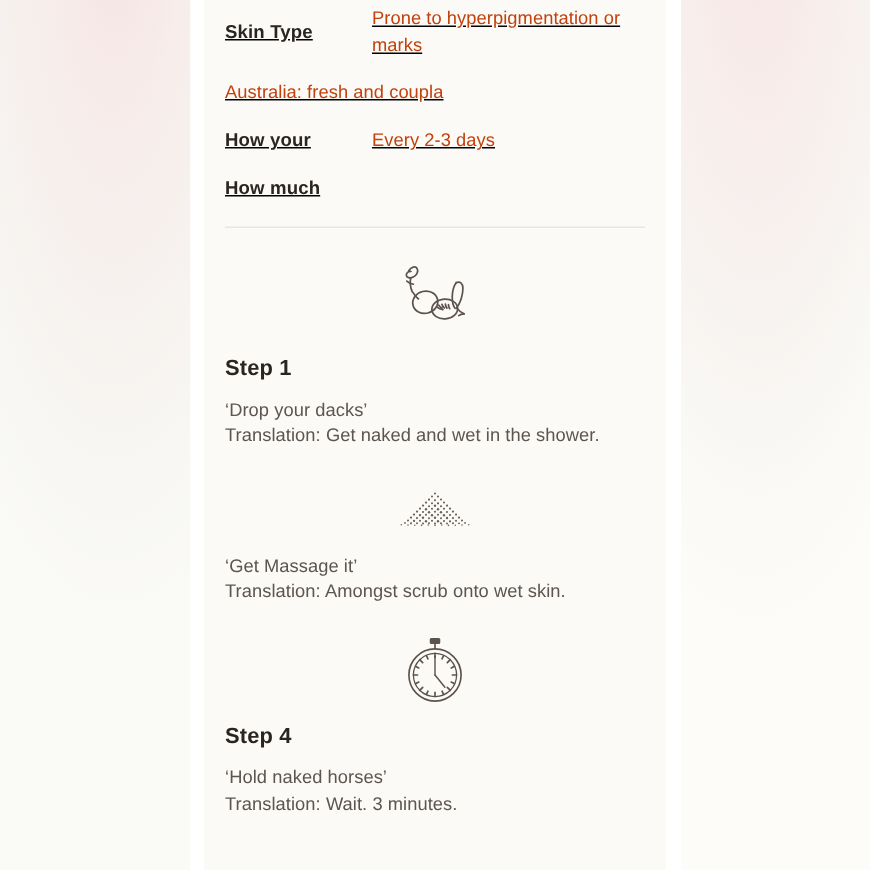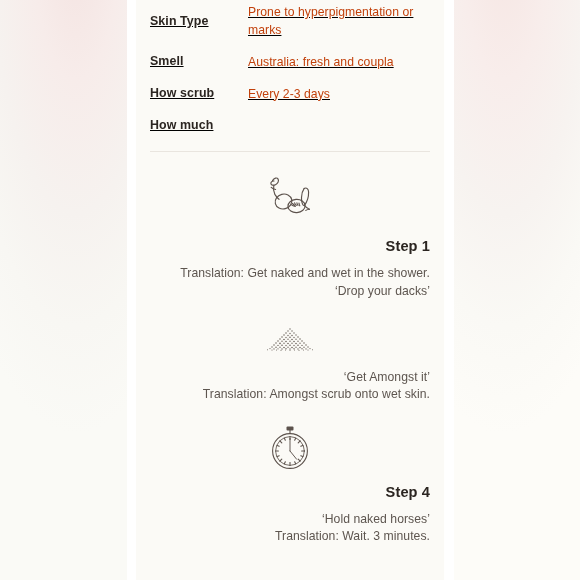--- a/index.html
+++ b/index.html
@@ -40,21 +40,21 @@
     line-height:1.45;letter-spacing:.1px;
   }
   .info-value{
     flex:1;font-size:12.2px;color:#c2410c;
     line-height:1.45;letter-spacing:.05px;
   }
 
   .divider{height:1px;background:#e9e5df;margin:16px 0 0 0;}
 
   
-  .step{text-align:right;padding-top:20px;}
+  .step{text-align:left;padding-top:20px;}
   .step-icon{height:56px;display:flex;align-items:center;justify-content:center;}
   .step-icon svg{display:block;}
   .step-title{
     font-size:14.6px;font-weight:bold;color:#2b2521;
     margin-top:10px;letter-spacing:.1px;
   }
   .step-lines{margin-top:11px;}
   .step-line{
     font-size:12.2px;color:#5d554f;line-height:1.42;letter-spacing:.05px;
   }
@@ -75,26 +75,25 @@
   <div class="card">
 
     <div class="info-table">
 
       <div class="info-row">
         <div class="info-label">Skin Type</div>
         <div class="info-value">Prone to hyperpigmentation or marks</div>
       </div>
 
       <div class="info-row">
-        <div class="info-label">Smell</div>
         <div class="info-value">Australia: fresh and coupla</div>
       </div>
 
       <div class="info-row">
-        <div class="info-label">How scrub</div>
+        <div class="info-label">How your</div>
         <div class="info-value">Every 2-3 days</div>
       </div>
 
       <div class="info-row">
         <div class="info-label">How much</div>
       </div>
 
     </div>
 
     <div class="divider"></div>
@@ -114,22 +113,22 @@
           <path d="M41 29.1c0 1 .3 1.9.8 2.7"></path>
           <path d="M46.2 14.4c2.4-1.1 4.3.4 4.4 3.6.1 4.6-1.7 10.2-4.2 13.3"></path>
           <path d="M46.2 14.4c-1.6 2.2-2.6 5.6-2.7 9.2-.1 3.4.6 6.3 1.9 7.9"></path>
           <path d="M46.4 31.3c1.6 1.9 3.4 3.3 5 3.9"></path>
           <path d="M51.4 35.2c-1.3.1-2.6.5-3.6 1.2"></path>
           <path d="M17.4 21.1c.9 1.6 2.2 3.1 3.6 4.2"></path>
         </svg>
       </div>
       <div class="step-title">Step 1</div>
       <div class="step-lines">
+        <div class="step-line">‘Drop your dacks’</div>
         <div class="step-line">Translation: Get naked and wet in the shower.</div>
-        <div class="step-line">‘Drop your dacks’</div>
       </div>
     </div>
 
     <div class="step step-2">
       <div class="step-icon">
         <svg width="62" height="30" viewBox="0 0 62 30" fill="#6b625b">
           <circle cx="31" cy="5" r=".7"></circle>
             <circle cx="29" cy="7" r=".7"></circle>
             <circle cx="33" cy="7" r=".7"></circle>
           <circle cx="27" cy="9" r=".75"></circle>
@@ -202,21 +201,21 @@
             <circle cx="26.5" cy="26" r=".5"></circle>
             <circle cx="31" cy="26.2" r=".55"></circle>
             <circle cx="35.5" cy="26" r=".5"></circle>
             <circle cx="40" cy="26.2" r=".55"></circle>
             <circle cx="44.5" cy="26.1" r=".5"></circle>
             <circle cx="49" cy="26" r=".55"></circle>
             <circle cx="53.5" cy="25.8" r=".5"></circle>
         </svg>
       </div>
       <div class="step-lines">
-        <div class="step-line">‘Get Amongst it’</div>
+        <div class="step-line">‘Get Massage it’</div>
         <div class="step-line">Translation: Amongst scrub onto wet skin.</div>
       </div>
     </div>
 
     <div class="step step-3">
       <div class="step-icon">
         <svg width="46" height="50" viewBox="0 0 46 50" fill="none" stroke="#5c524c" stroke-width="1.1" stroke-linecap="round">
           <rect x="19.5" y="2.4" width="7" height="4" rx="1" fill="#5c524c" stroke="none"></rect>
           <line x1="23" y1="6.4" x2="23" y2="9.4"></line>
           <circle cx="23" cy="27" r="17.4"></circle>

